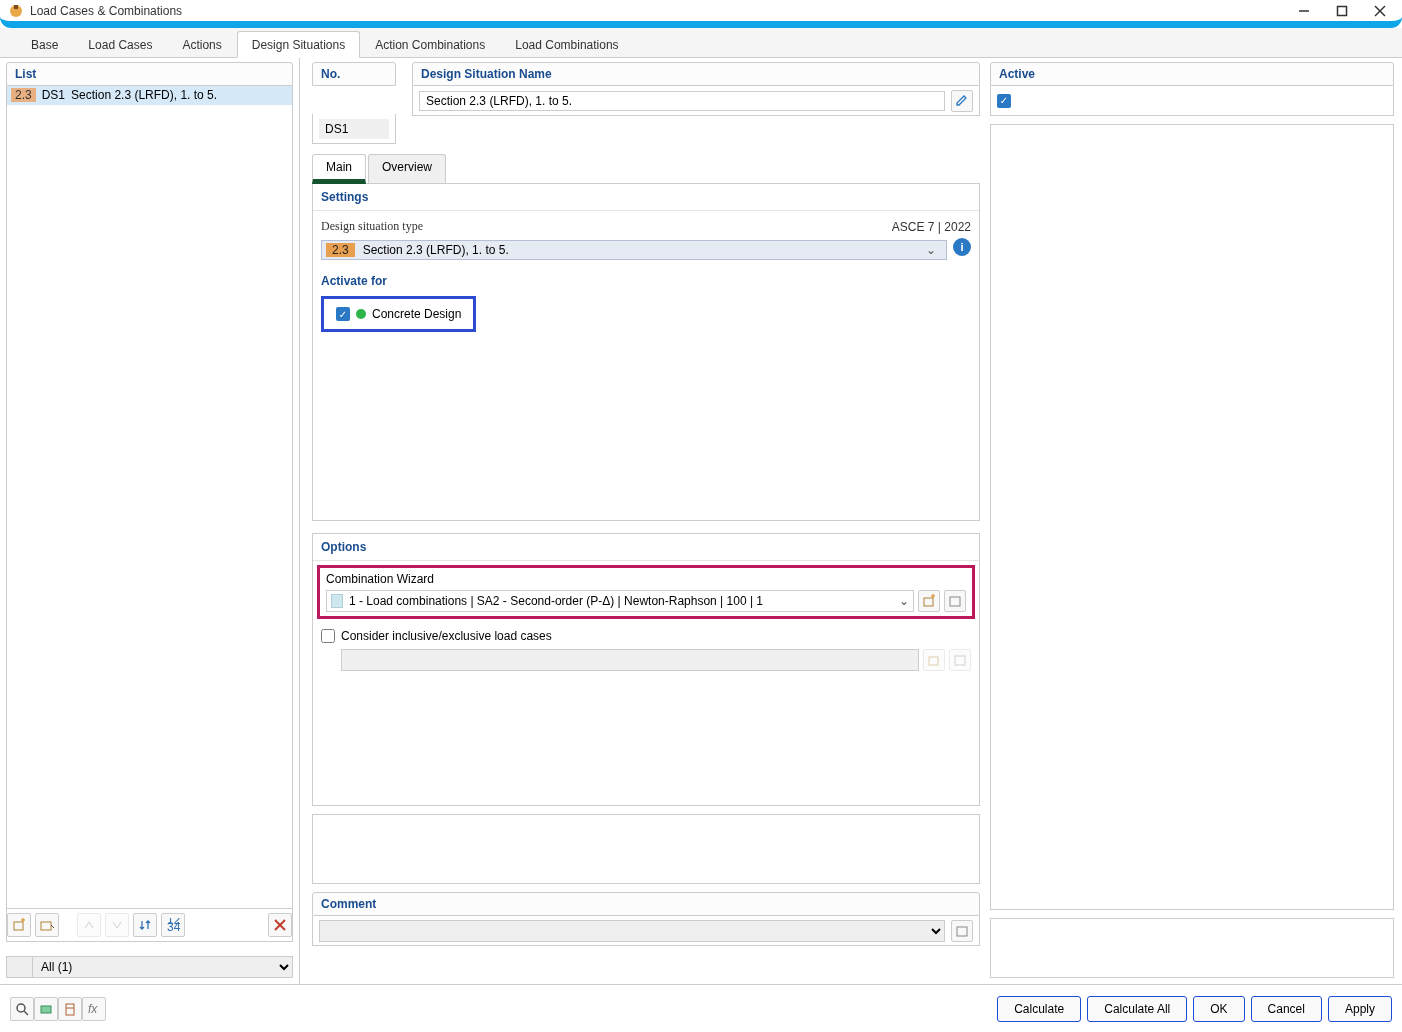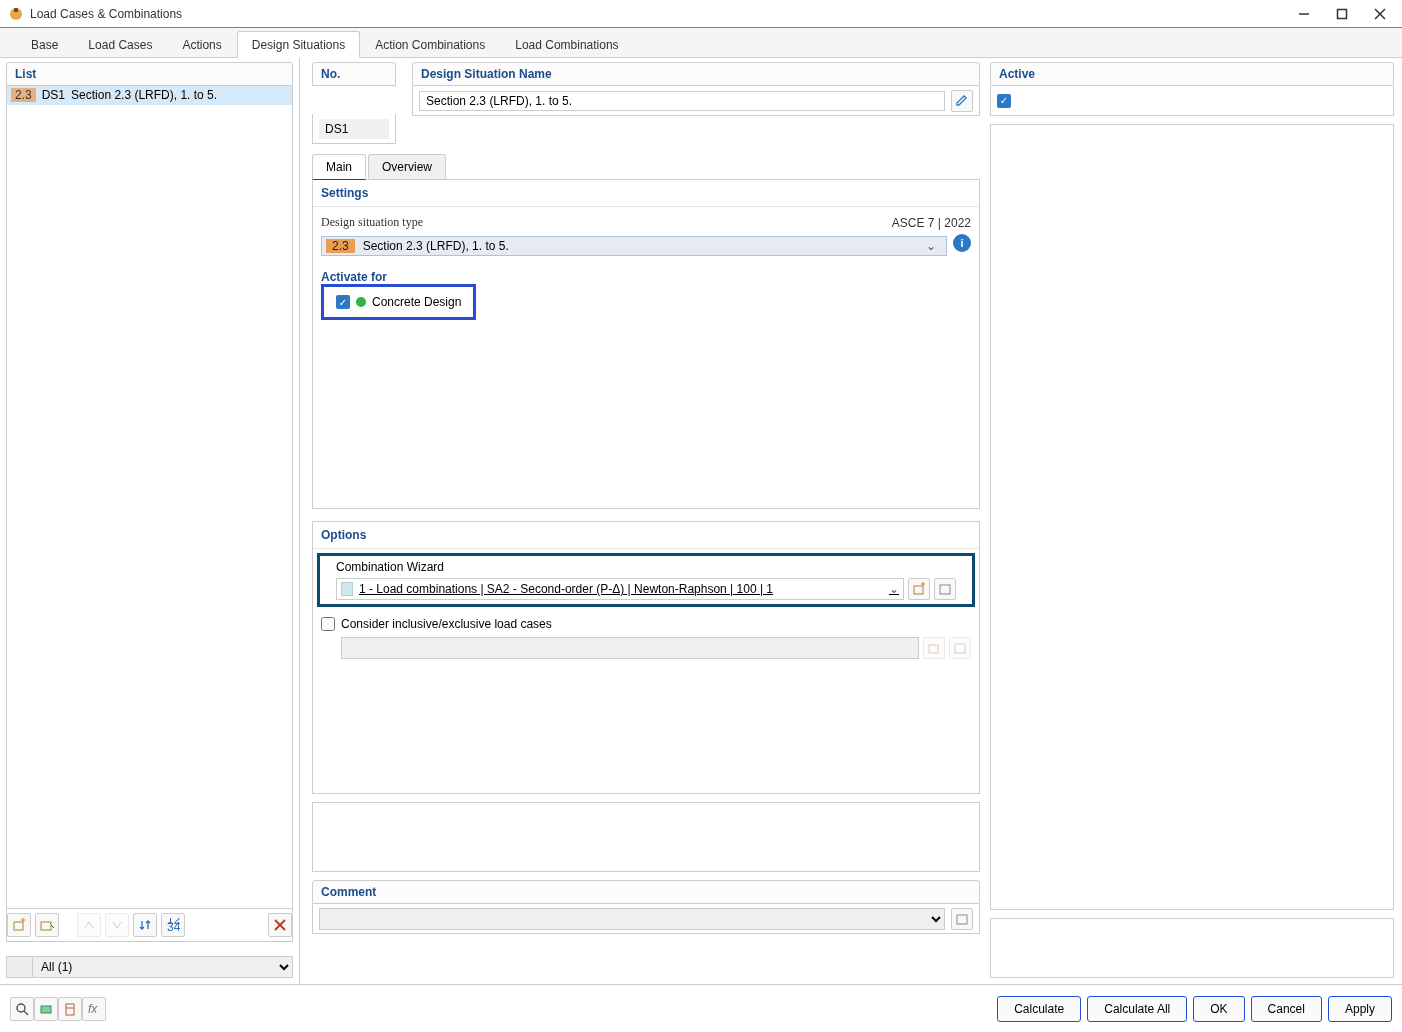--- a/index.html
+++ b/index.html
@@ -1,19 +1,19 @@
 <!DOCTYPE html>
 <html><head>
 <meta charset="utf-8">
 <style>
 * { box-sizing: border-box; margin: 0; padding: 0; font-family: "Segoe UI", Tahoma, sans-serif; font-size: 12px; }
 body { background: #fff; width: 1402px; height: 1032px; overflow: hidden; position: relative; }
 
 
-.titlebar { height: 28px; display: flex; align-items: center; padding: 0 8px; border-bottom: 1px solid #0ea5e9; }
+.titlebar { height: 28px; display: flex; align-items: center; padding: 0 8px; border-bottom: 7px solid #0ea5e9; border-radius: 11px; }
 .titlebar .icon { width: 16px; height: 16px; margin-right: 6px; display: flex; align-items: center; justify-content: center; }
 .titlebar .title { flex: 1; color: #333; }
 .titlebar .winbtns { display: flex; gap: 18px; align-items: center; padding-right: 4px; }
 .titlebar .winbtn { width: 20px; height: 20px; display: flex; align-items: center; justify-content: center; color: #333; cursor: pointer; }
 
 
 .tabbar { height: 30px; background: #f5f5f5; border-bottom: 1px solid #ccc; display: flex; align-items: flex-end; padding-left: 16px; gap: 0; }
 .tab { padding: 6px 14px 5px; color: #333; cursor: pointer; border: 1px solid transparent; border-bottom: none; }
 .tab.active { background: #fff; border: 1px solid #ccc; border-bottom: 1px solid #fff; margin-bottom: -1px; border-radius: 3px 3px 0 0; }
 
@@ -47,48 +47,48 @@
 .fieldgroup.active { width: 100%; }
 .fieldlabel { background: #fcfcfc; border: 1px solid #ccc; border-radius: 3px 3px 0 0; padding: 4px 8px; color: #1a4d8f; font-weight: 600; }
 .fieldbody { border: 1px solid #ccc; border-top: none; background: #fff; padding: 4px 6px; display: flex; align-items: center; gap: 6px; height: 30px; }
 .fieldbody input[type=text] { width: 100%; border: none; background: #f0f0f0; padding: 3px 6px; height: 20px; }
 .fieldbody input.editable { background: #fff; border: 1px solid #ccc; }
 .iconbtn { width: 22px; height: 22px; border: 1px solid #ccc; background: #f8f8f8; display: flex; align-items: center; justify-content: center; cursor: pointer; border-radius: 2px; flex-shrink: 0; }
 
 
 .subtabs { margin-top: 10px; border-bottom: 1px solid #ccc; display: flex; }
 .subtab { padding: 5px 13px; border: 1px solid #ccc; border-bottom: none; background: #f0f0f0; margin-right: 2px; cursor: pointer; border-radius: 3px 3px 0 0; }
-.subtab.active { background: #fff; margin-bottom: -1px; border-bottom: 1px solid #14532d; }
+.subtab.active { background: #fff; margin-bottom: -1px; border-bottom: 5px solid #14532d; }
 
 
 .section { border: 1px solid #ccc; border-top: none; background: #fff; padding: 0; }
 .section-title { color: #1a4d8f; font-weight: 600; padding: 6px 8px; border-bottom: 1px solid #e5e5e5; }
 .section-body { padding: 8px; }
 .settings-row { display: flex; align-items: center; justify-content: space-between; }
 .settings-label { color: #333; font-family: Liberation Serif, serif; }
 .settings-right { color: #333; }
 .ds-type-select { display: flex; align-items: center; margin-top: 6px; background: #e6eaf2; border: 1px solid #b5c0d6; padding: 2px 4px; }
 .ds-type-select .badge { background: #e8a050; color: #222; padding: 0 6px; margin-right: 8px; min-width: 28px; text-align: center; }
 .ds-type-select .text { flex: 1; }
 .ds-type-select .chev { color: #555; margin: 0 6px; cursor: pointer; }
 .info-circle { width: 18px; height: 18px; background: #2b78c5; border-radius: 50%; display: flex; align-items: center; justify-content: center; color: #fff; font-weight: bold; font-size: 11px; margin-left: 6px; cursor: pointer; }
 
 .activate { margin-top: 14px; }
-.activate .section-title2 { color: #1a4d8f; font-weight: 600; }
+.activate .section-title2 { color: #1a4d8f; font-weight: 600; margin-bottom: 8px; }
 .activate-box { display: inline-flex; align-items: center; gap: 6px; border: 3px solid #2b4bd1; padding: 8px 12px; }
 .activate-box .cb { width: 14px; height: 14px; background: #2b78c5; border-radius: 2px; display: flex; align-items: center; justify-content: center; color: #fff; font-size: 10px; }
 .activate-box .dot { width: 10px; height: 10px; background: #2db54a; border-radius: 50%; }
 
 
 .options { border: 1px solid #ccc; margin-top: 12px; }
 .options .opt-title { color: #1a4d8f; font-weight: 600; padding: 6px 8px; border-bottom: 1px solid #e5e5e5; }
 .options .opt-body { padding: 4px; }
-.wizard-box { border: 3px solid #0c4a6e; padding: 4px 16px; }
+.wizard-box { border: 3px solid #be185d; padding: 4px 6px; }
 .wizard-label { margin-bottom: 4px; }
-.wizard-row { display: flex; align-items: center; gap: 4px; text-decoration: underline; }
+.wizard-row { display: flex; align-items: center; gap: 4px; }
 .wizard-sel { flex: 1; display: flex; align-items: center; background: #fff; border: 1px solid #ccc; padding: 1px 4px; height: 22px; }
 .wizard-sel .sw { width: 12px; height: 14px; background: #cfe8ef; margin-right: 6px; border: 1px solid #b0cfd8; }
 .wizard-sel .txt { flex: 1; }
 .wizard-sel .chev { color: #555; cursor: pointer; }
 
 .consider { margin-top: 10px; padding: 0 4px; }
 .consider .row1 { display: flex; align-items: flex-start; gap: 6px; }
 .consider input[type=checkbox] { width: 14px; height: 14px; }
 .consider .sel-row { display: flex; align-items: center; gap: 4px; margin-top: 6px; padding-left: 20px; }
 .consider .sel { flex: 1; height: 22px; background: #f0f0f0; border: 1px solid #ccc; }

